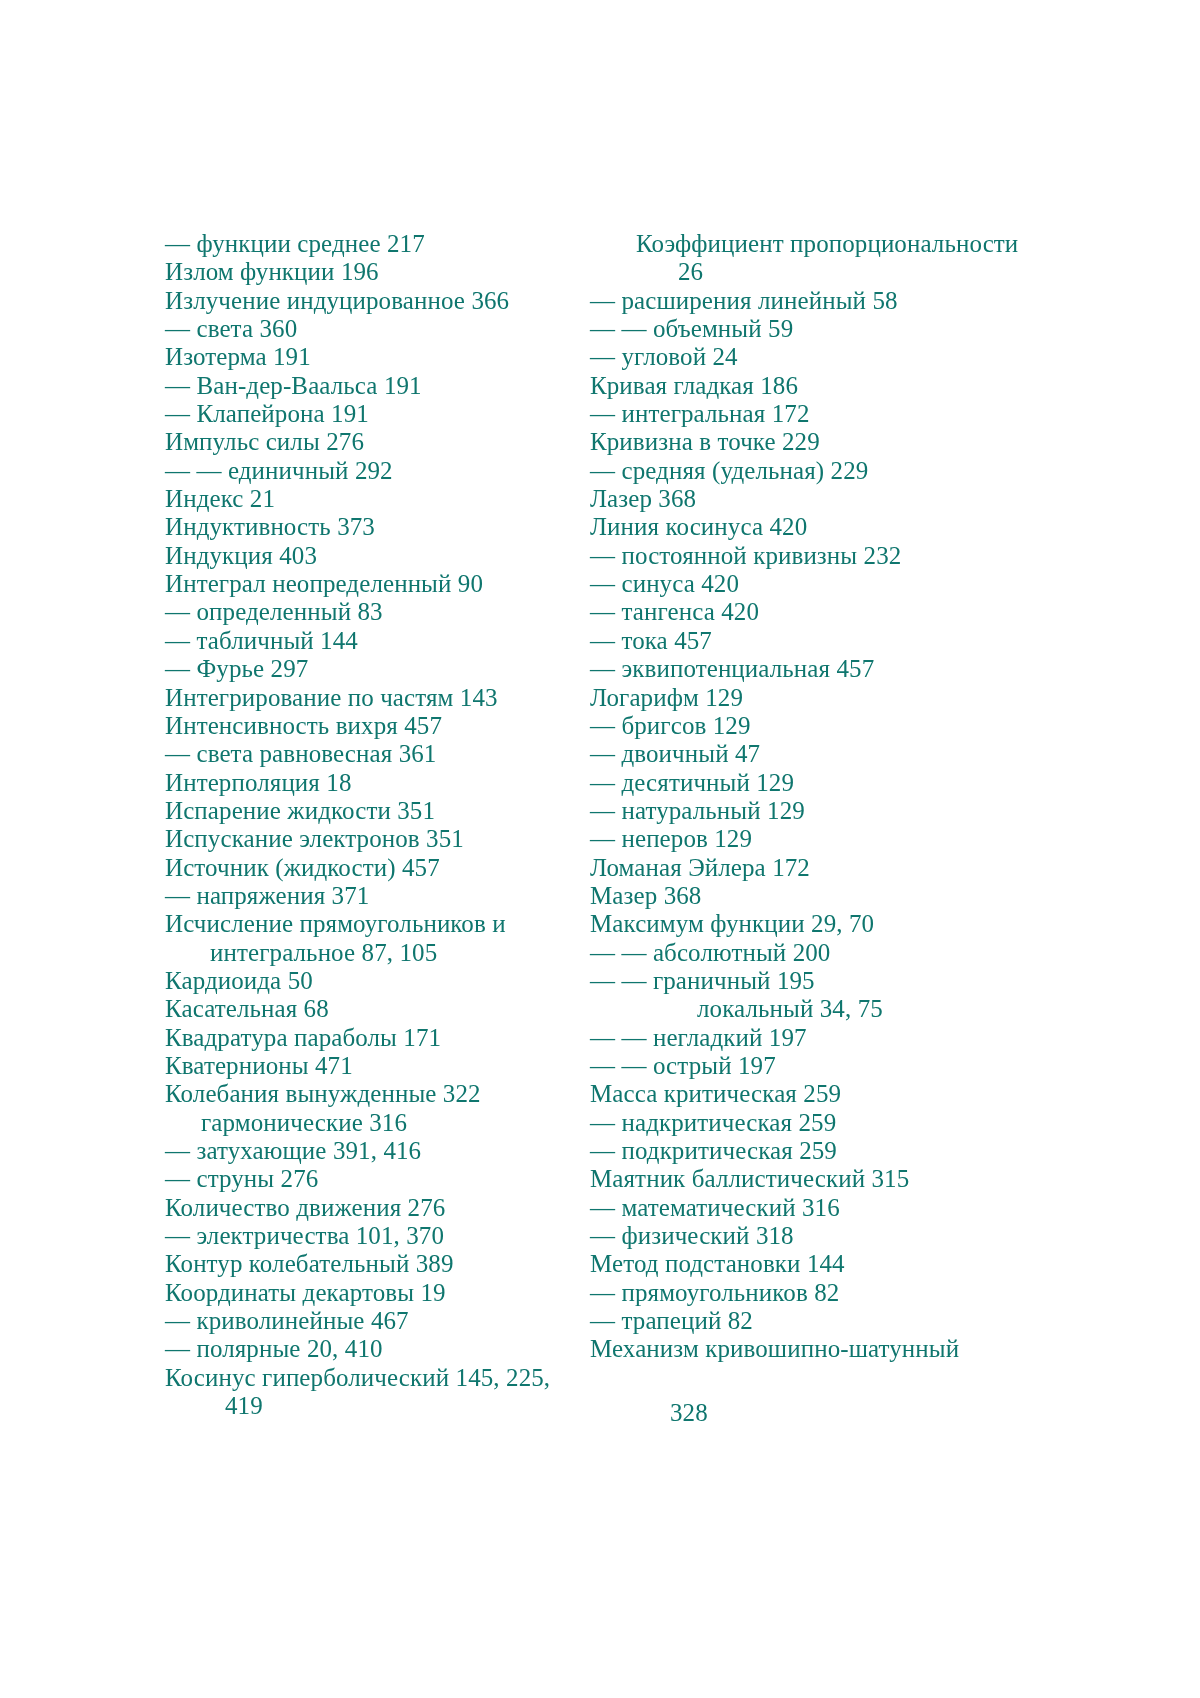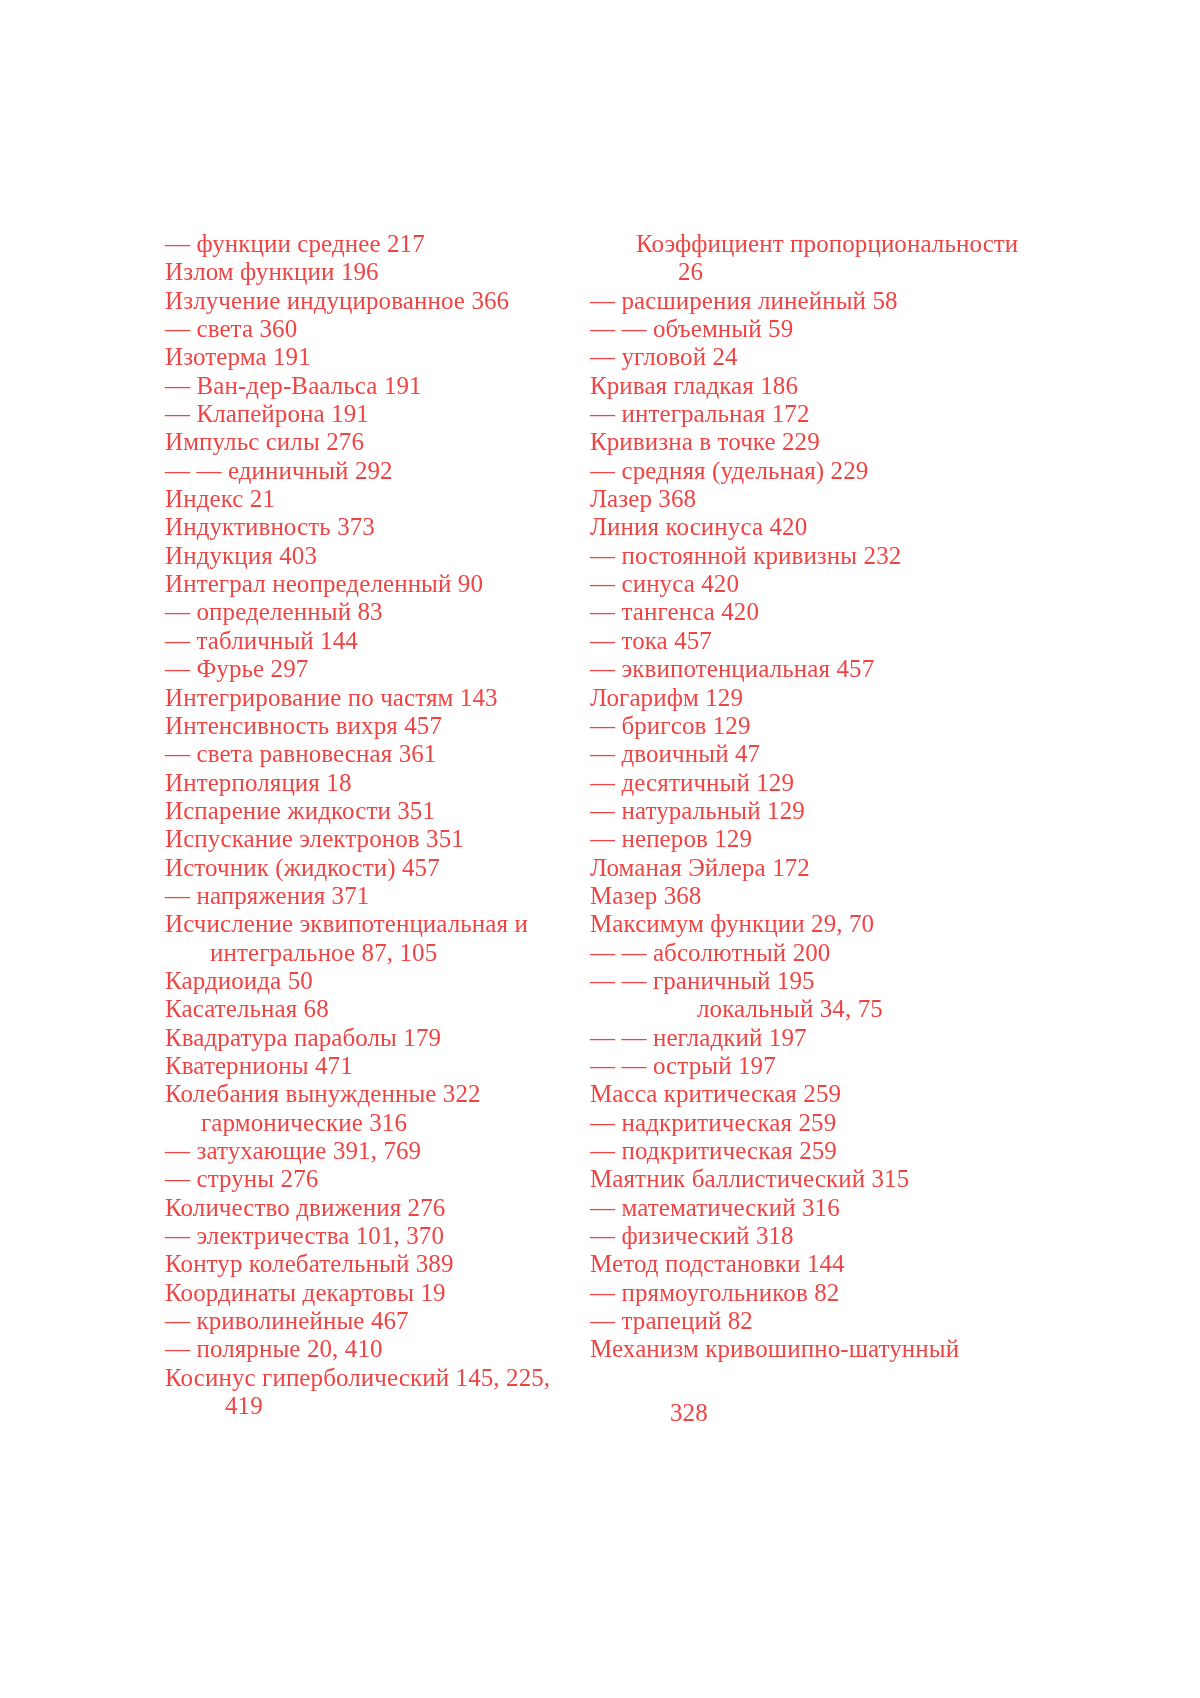--- a/index.html
+++ b/index.html
@@ -7,21 +7,21 @@
     padding: 0;
     background: #ffffff;
   }
   .page {
     position: relative;
     width: 1064px;
     height: 1698px;
     background: #ffffff;
     overflow: hidden;
     font-family: "Liberation Serif", serif;
-    color: #ef4444;
+    color: #0f766e;
   }
   .col {
     position: absolute;
     top: 230px;
     font-size: 25px;
     line-height: 28.35px;
     white-space: nowrap;
     letter-spacing: 0.1px;
   }
   .col-left  { left: 165px; width: 415px; }
@@ -50,29 +50,29 @@
       <div class="line">— табличный 144</div>
       <div class="line">— Фурье 297</div>
       <div class="line">Интегрирование по частям 143</div>
       <div class="line">Интенсивность вихря 457</div>
       <div class="line">— света равновесная 361</div>
       <div class="line">Интерполяция 18</div>
       <div class="line">Испарение жидкости 351</div>
       <div class="line">Испускание электронов 351</div>
       <div class="line">Источник (жидкости) 457</div>
       <div class="line">— напряжения 371</div>
-      <div class="line">Исчисление эквипотенциальная и</div>
+      <div class="line">Исчисление прямоугольников и</div>
       <div class="line" style="padding-left: 45px;">интегральное 87, 105</div>
       <div class="line">Кардиоида 50</div>
       <div class="line">Касательная 68</div>
-      <div class="line">Квадратура параболы 179</div>
+      <div class="line">Квадратура параболы 171</div>
       <div class="line">Кватернионы 471</div>
       <div class="line">Колебания вынужденные 322</div>
       <div class="line" style="padding-left: 36px;">гармонические 316</div>
-      <div class="line">— затухающие 391, 769</div>
+      <div class="line">— затухающие 391, 416</div>
       <div class="line">— струны 276</div>
       <div class="line">Количество движения 276</div>
       <div class="line">— электричества 101, 370</div>
       <div class="line">Контур колебательный 389</div>
       <div class="line">Координаты декартовы 19</div>
       <div class="line">— криволинейные 467</div>
       <div class="line">— полярные 20, 410</div>
       <div class="line">Косинус гиперболический 145, 225,</div>
       <div class="line" style="padding-left: 60px;">419</div>
     </div>

